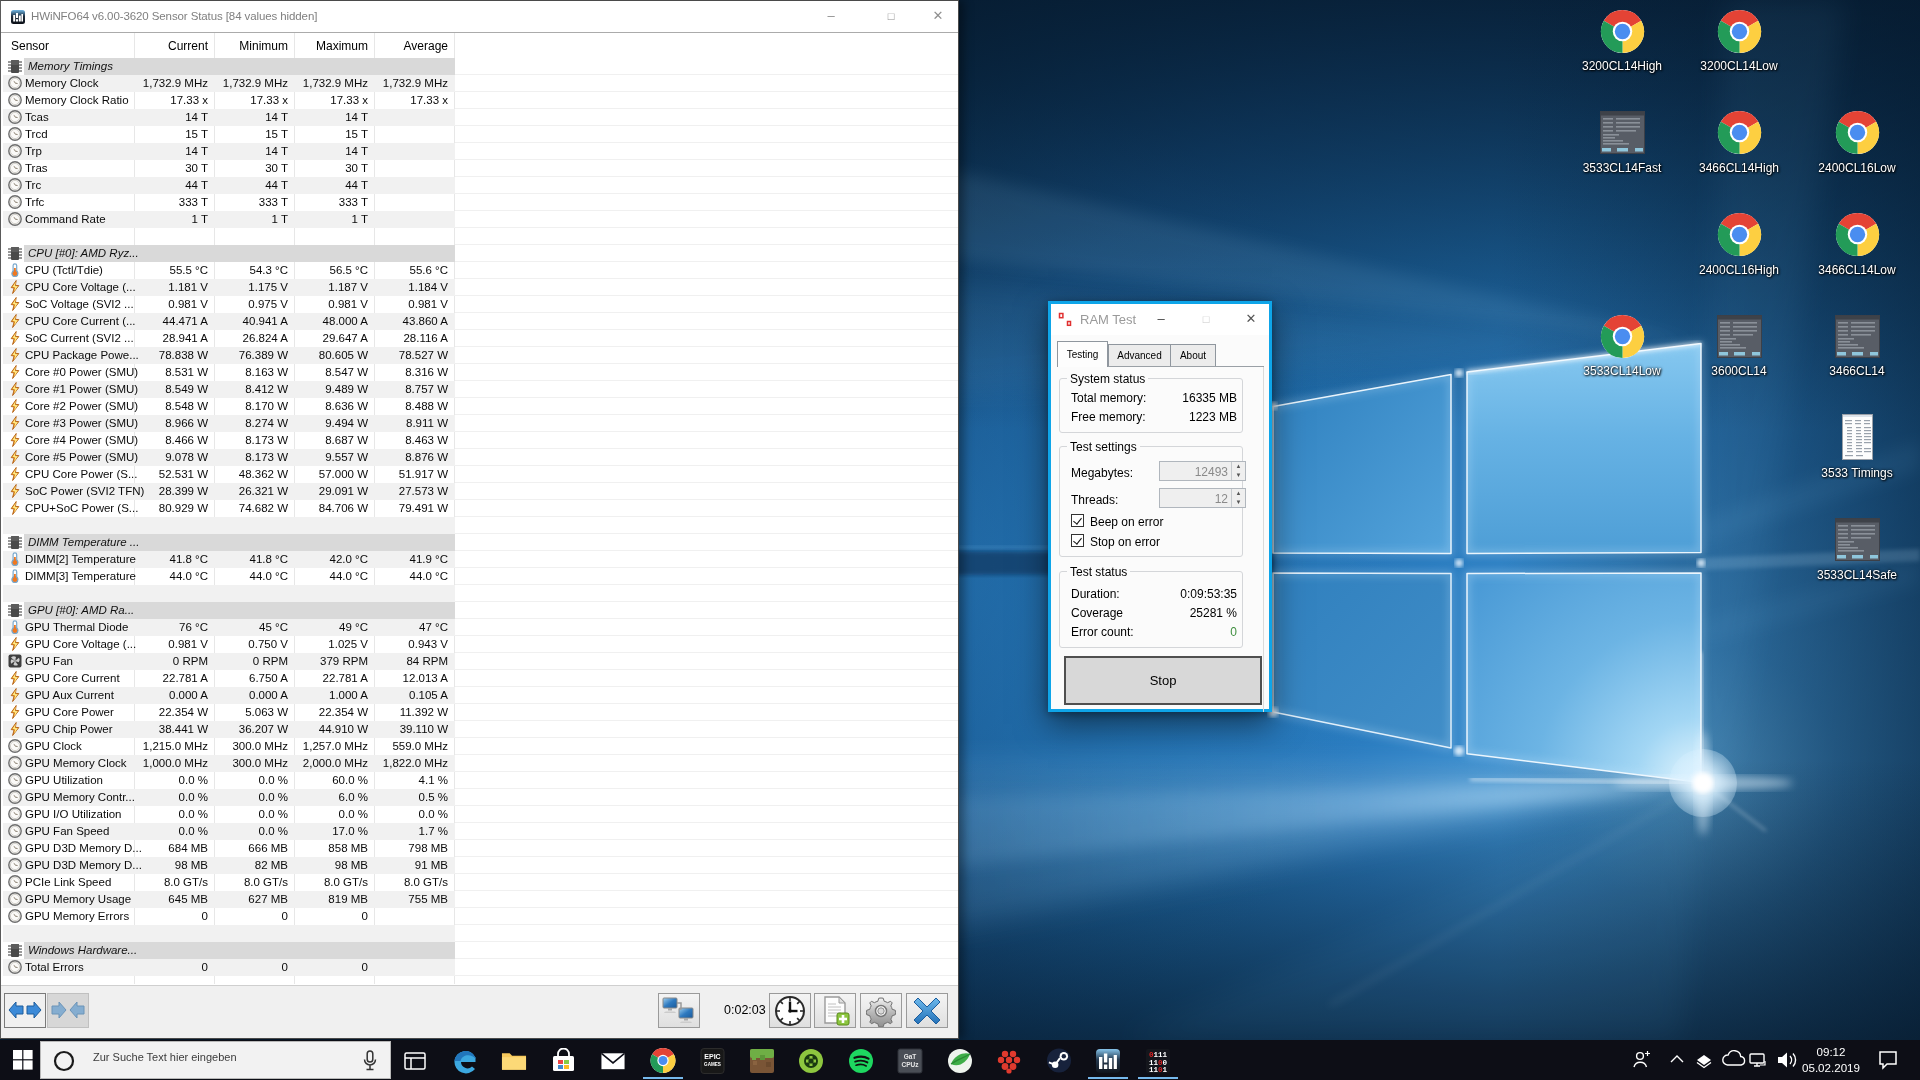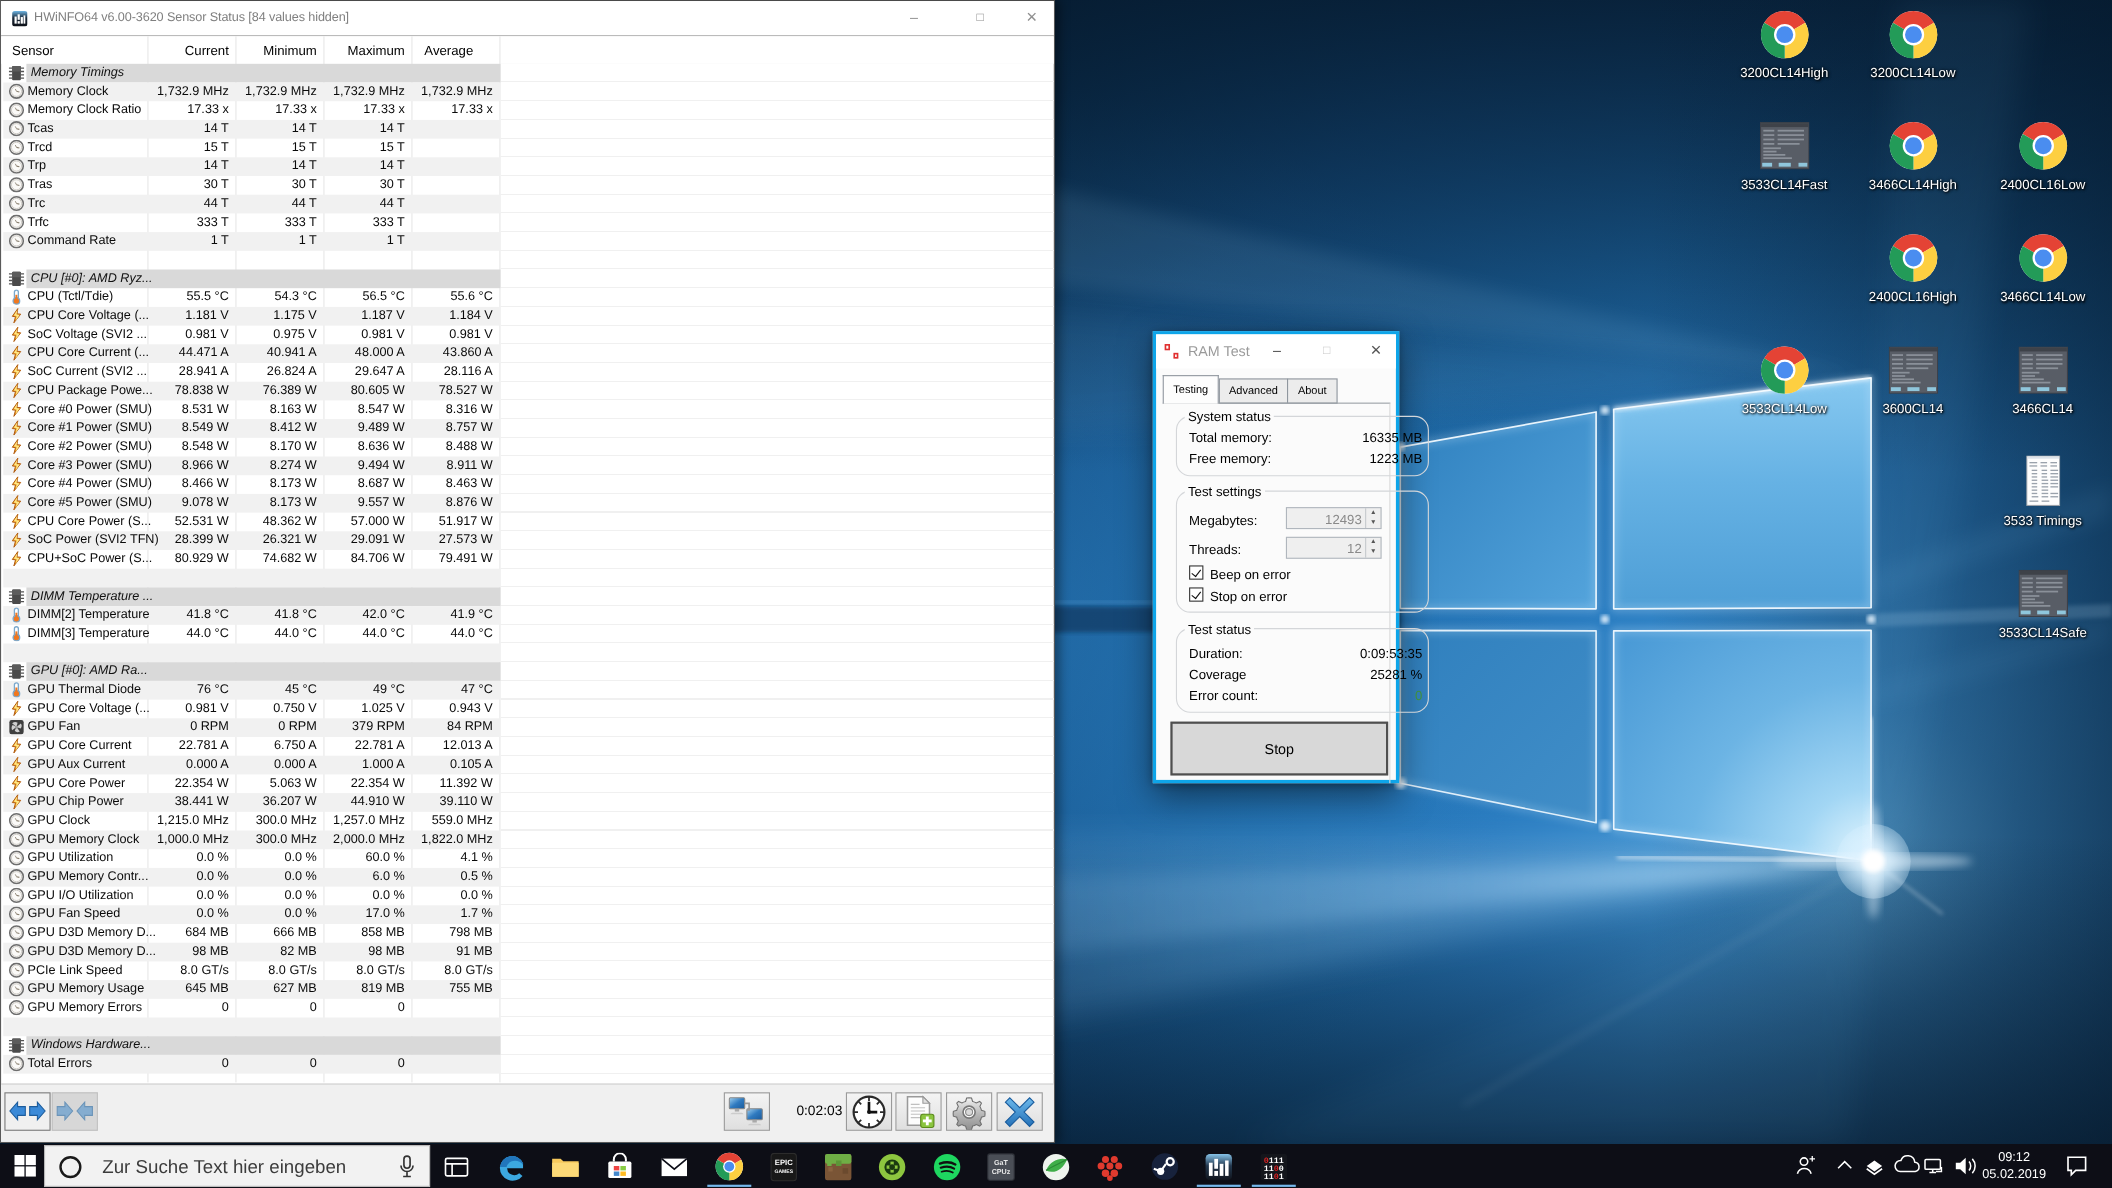--- a/index.html
+++ b/index.html
@@ -24,36 +24,36 @@
 .sl{position:absolute;left:27px;top:2px;white-space:nowrap;font-style:italic;color:#111}
 .v{position:absolute;top:2px;width:80px;text-align:right}
 .v1{left:127px}.v2{left:207px}.v3{left:287px}.v4{left:367px}
 #hwtool{position:absolute;left:0;top:984px;width:957px;height:53px;background:#f0f0f0;border-top:1px solid #cfcfcf}
 .tbtn{position:absolute;top:7px;width:42px;height:35px;background:linear-gradient(#f4f4f4,#dfdfdf);border:1px solid #9a9a9a;display:flex;align-items:center;justify-content:center}
 #hwtime{position:absolute;left:723px;top:17px;font-size:12.5px;color:#000}
 
 #ram{position:absolute;left:1048px;top:301px;width:224px;height:411px;background:#fbfbfb;border:3px solid #0ea5e9;box-shadow:0 12px 30px rgba(0,0,0,0.5),0 2px 8px rgba(0,0,0,0.35);font-size:12px;color:#000}
 #ramtitle{position:absolute;left:0;top:0;width:100%;height:31px;background:#fff}
 #ramtitle .t{position:absolute;left:29px;top:8px;font-size:13px;color:#9a9a9a}
-.grp{position:absolute;left:18px;width:230px;border:1px solid #d4d6d9;border-radius:13px}
+.grp{position:absolute;left:8px;width:184px;border:1px solid #d4d6d9;border-radius:3px}
 .glab{position:absolute;top:-7px;left:7px;background:#fbfbfb;padding:0 3px}
 .fl{position:absolute;left:11px;white-space:nowrap}
 .fv{position:absolute;right:5px;text-align:right;white-space:nowrap}
 .inp{position:absolute;left:99px;top:0;width:87px;height:20px;background:#efefef;border:1px solid #b0b6bd}
 .inp .n{position:absolute;right:17px;top:3px;color:#8a8a8a}
 .spin{position:absolute;right:0;top:0;width:14px;height:18px;border-left:1px solid #c5c9cd;font-size:6px;color:#555;text-align:center;line-height:9px}
 .cb{position:absolute;left:11px;width:13px;height:13px;background:#fff;border:1px solid #333}
 .cb:after{content:"";position:absolute;left:2.5px;top:0.5px;width:4px;height:7px;border:solid #111;border-width:0 1.7px 1.7px 0;transform:rotate(38deg)}
 #stopbtn{position:absolute;left:13px;top:352px;width:198px;height:49px;background:#d8d8d8;border:2px solid #4f4f4f;text-align:center;line-height:45px;font-size:13px}
 .tab{position:absolute;font-size:10px;text-align:center}
 
 #tb{position:absolute;left:0;top:1040px;width:1920px;height:40px;background:#0d0e16}
 #startbtn{position:absolute;left:13px;top:10px}
 #search{position:absolute;left:40px;top:1px;width:351px;height:38px;background:#f2f2f2;border:1px solid #b8b8b8}
-#search .txt{position:absolute;left:52px;top:9px;font-size:17px;color:#3c3c3c}
+#search .txt{position:absolute;left:52px;top:9px;font-size:11px;color:#3c3c3c}
 #search .circ{position:absolute;left:12px;top:8px}
 #search .mic{position:absolute;right:12px;top:8px}
 .tbi{position:absolute;top:7px;height:27px;display:flex;align-items:center;justify-content:center}
 .ul{position:absolute;top:37px;width:40px;height:2px;background:#76b9ed}
 #tray{position:absolute;left:1632px;top:8px}
 #clock{position:absolute;left:1801px;top:4px;width:60px;text-align:center;font-size:11.6px;color:#fff;line-height:16px}
 #notif{position:absolute;left:1877px;top:9px}
 </style></head>
 <body>
 <div id="stage">
@@ -414,21 +414,21 @@
     <span class="cap" style="left:823px">–</span>
         <span class="cap" style="left:883px;font-size:11px">□</span>
         <span class="cap" style="left:930px">✕</span>
   </div>
   <div id="hwsep"></div>
   <div id="hwhead">
         <span style="left:10px">Sensor</span>
         <span style="left:127px;width:80px;text-align:right">Current</span>
         <span style="left:207px;width:80px;text-align:right">Minimum</span>
         <span style="left:287px;width:80px;text-align:right">Maximum</span>
-        <span style="left:367px;width:80px;text-align:center">Average</span>
+        <span style="left:367px;width:80px;text-align:right">Average</span>
       </div>
   <div class="cl" style="left:133px"></div>
       <div class="cl" style="left:213px"></div>
       <div class="cl" style="left:293px"></div>
       <div class="cl" style="left:373px"></div>
       <div class="cl" style="left:453px"></div>
   <div id="rlines"></div>
 <div class="row" style="top:57px">
         <div class="sb"></div>
         <svg class="ic" width="14" height="15" viewBox="0 0 14 15">

